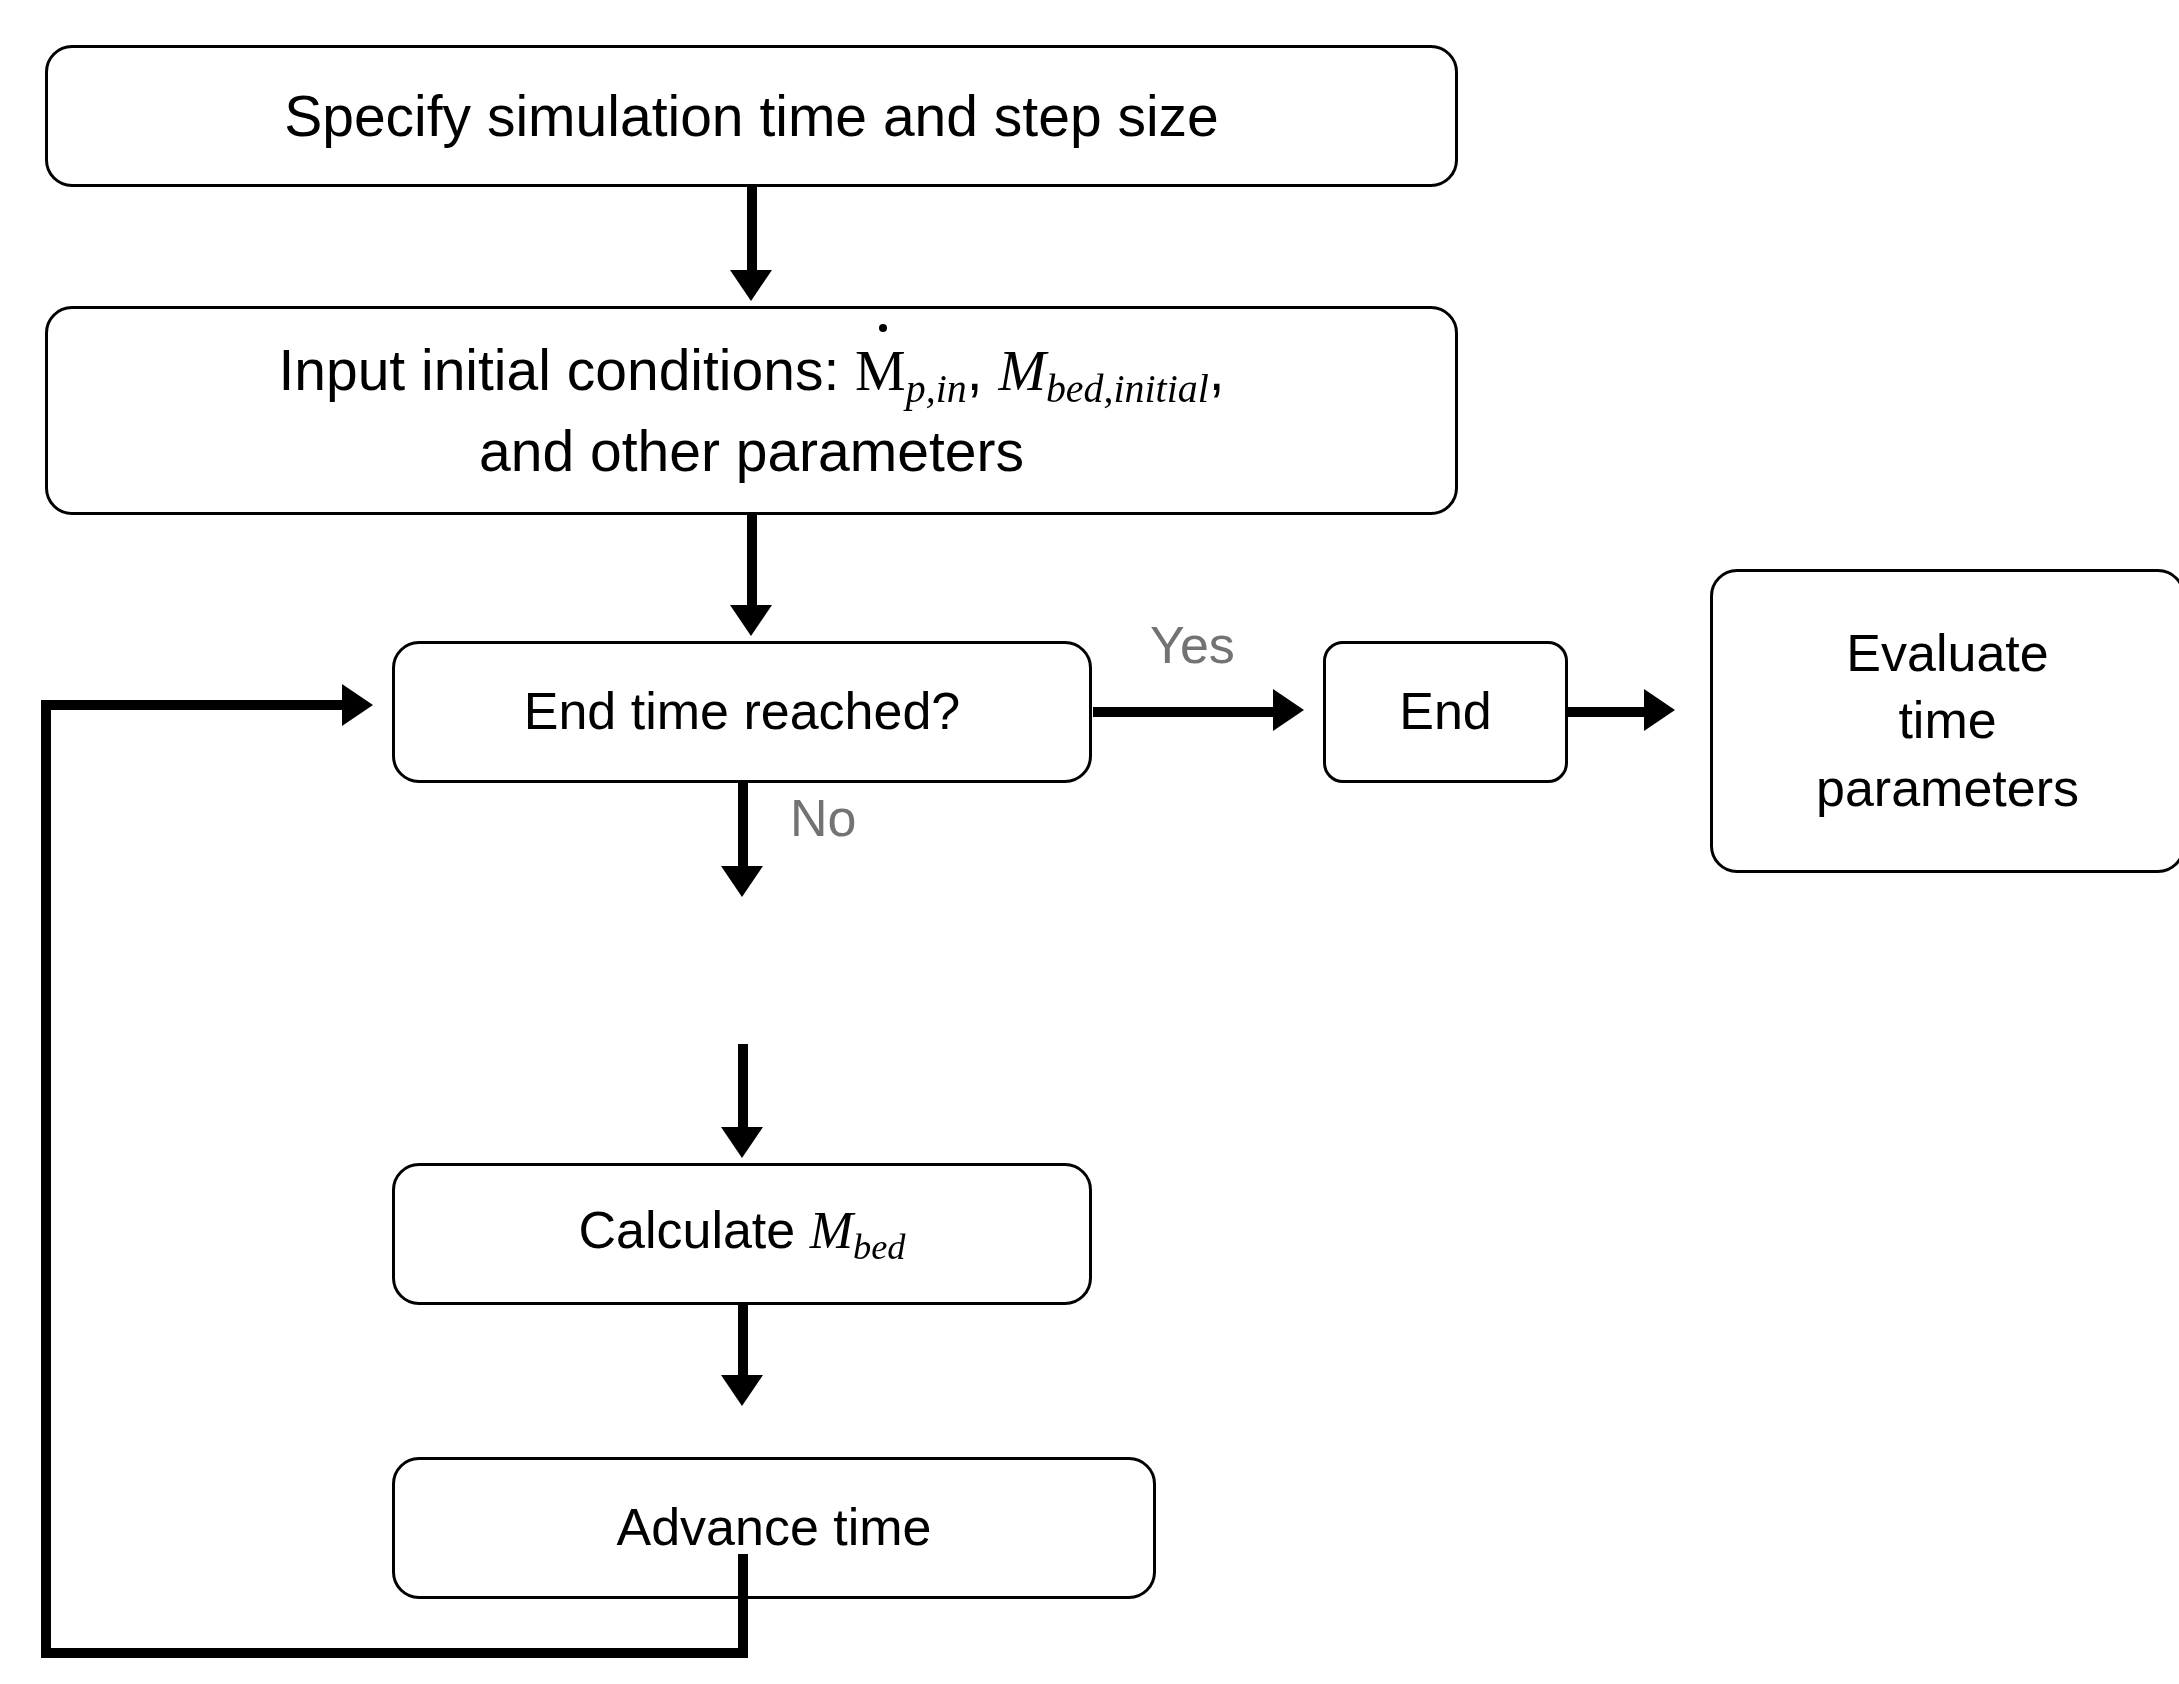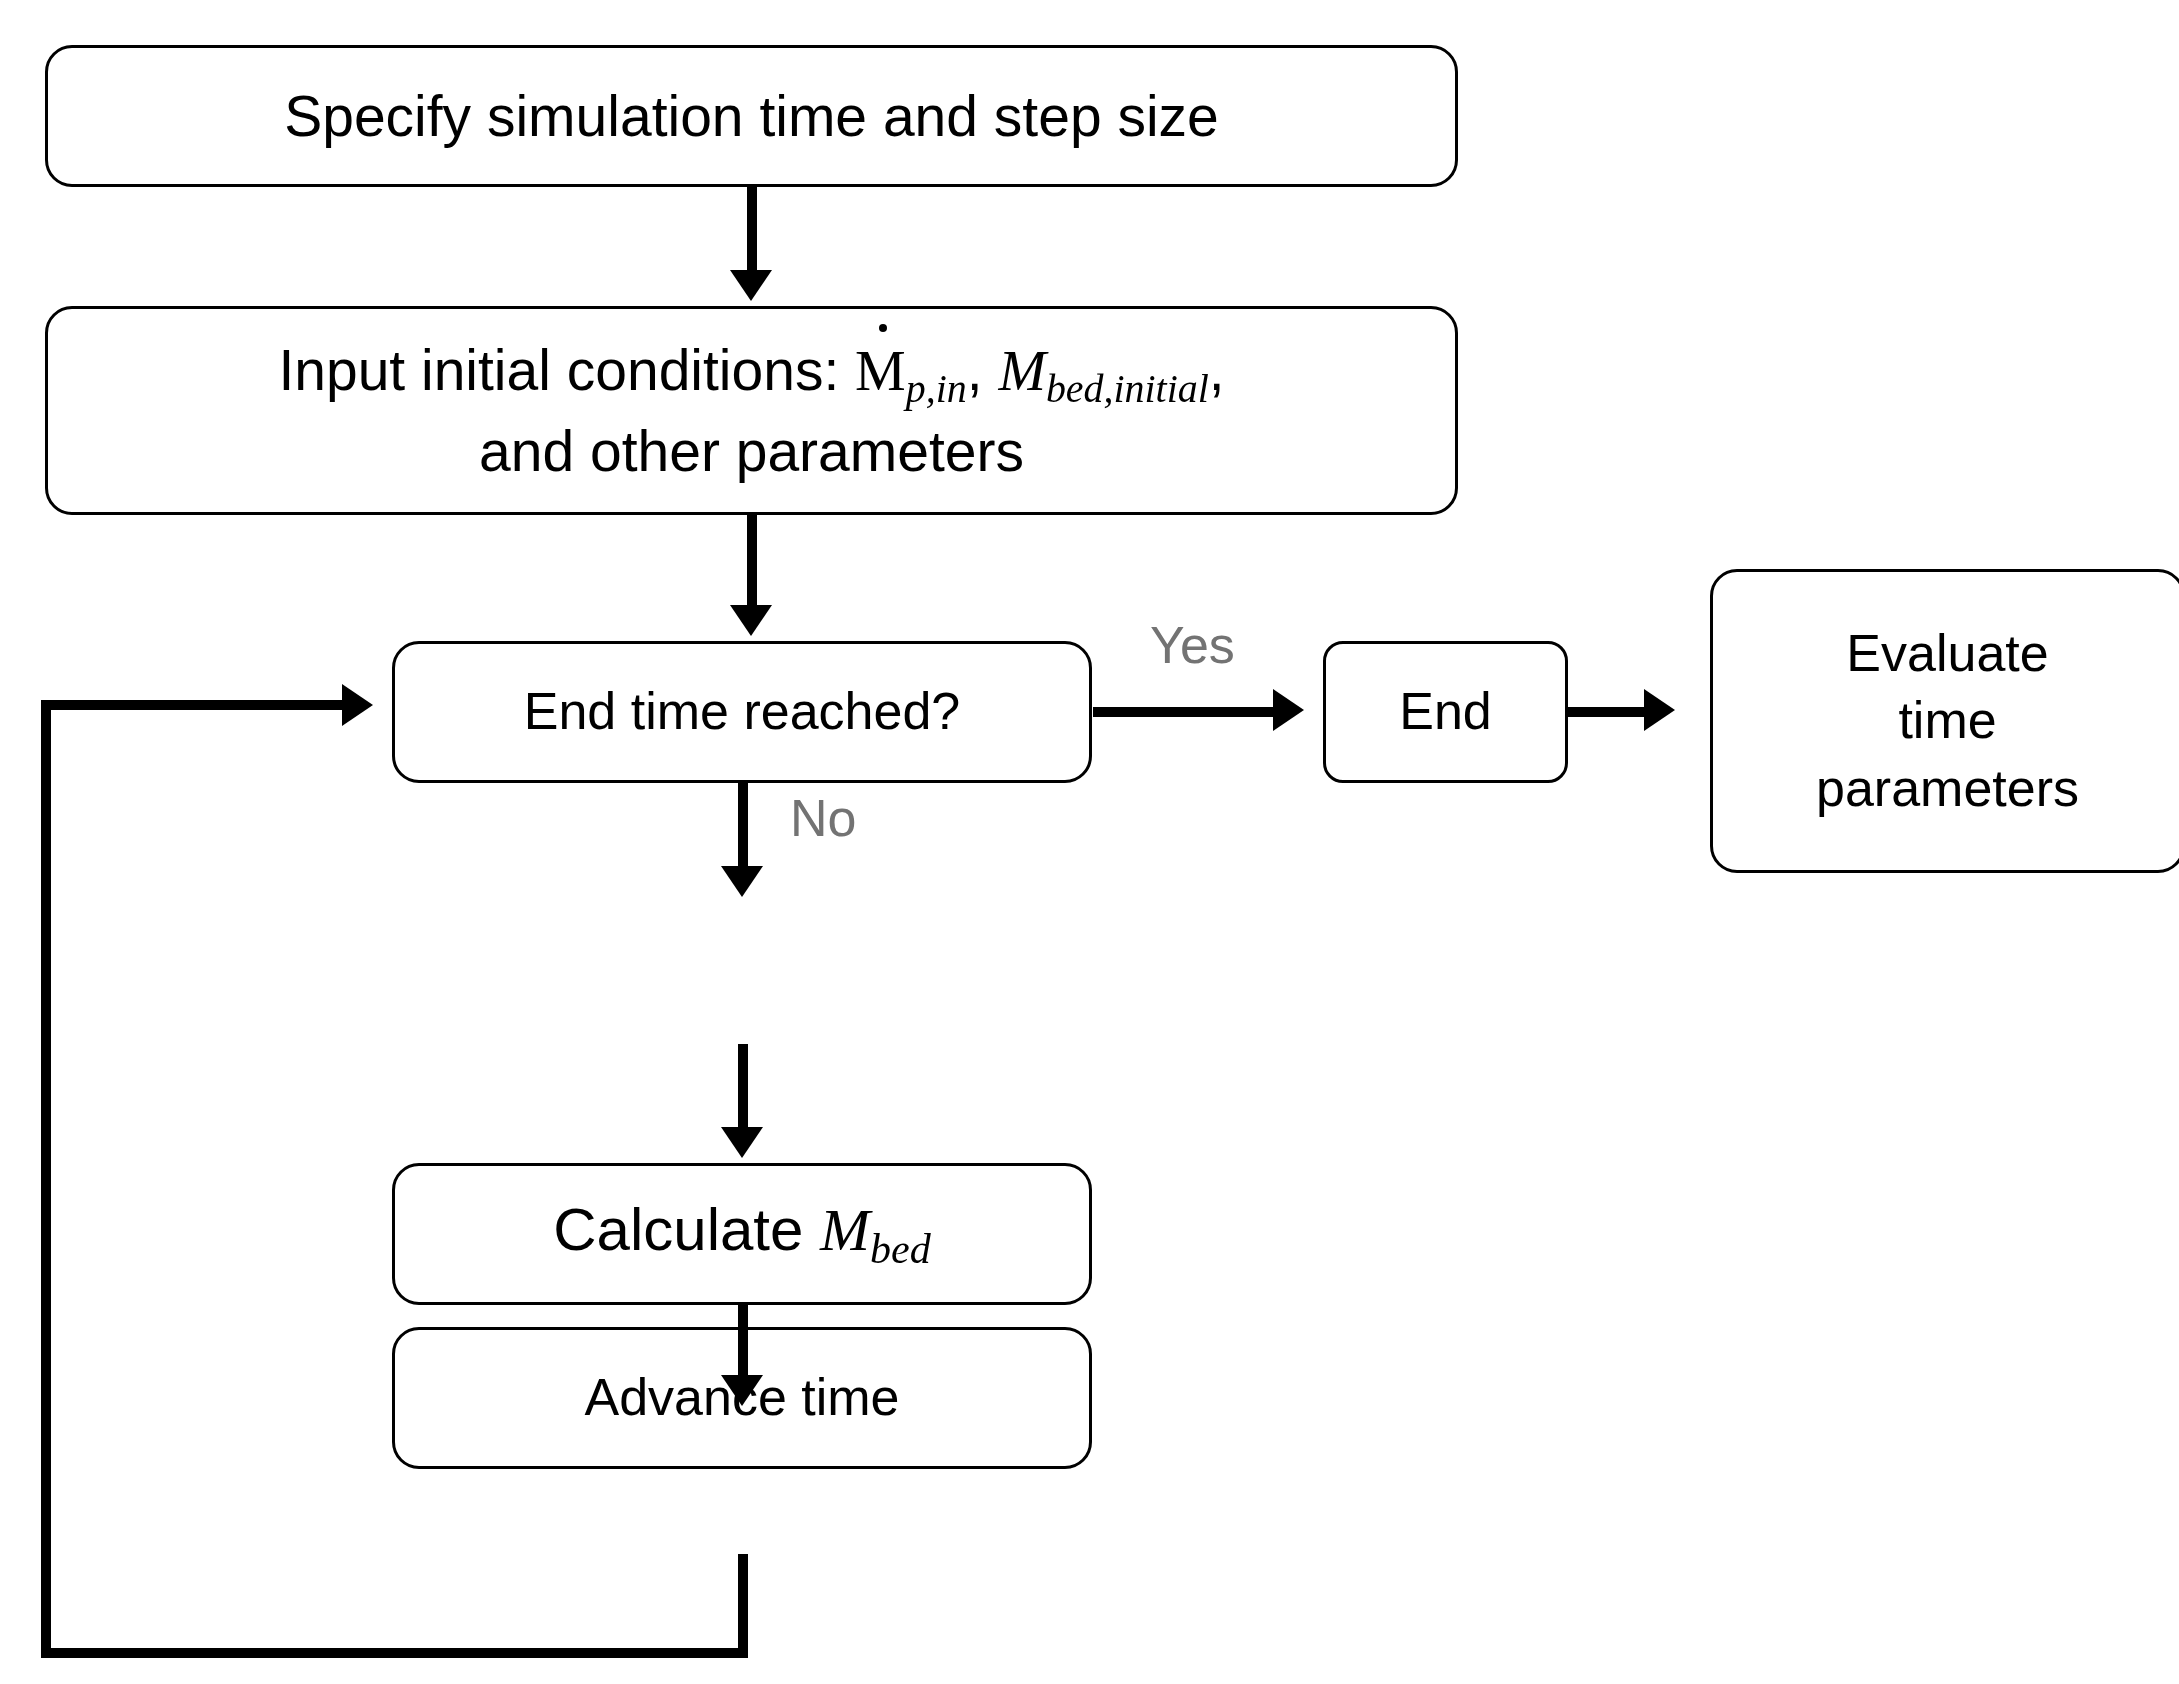--- a/index.html
+++ b/index.html
@@ -36,22 +36,22 @@
   }
   .node .txt { display: block; padding: 0 12.6px; }
 
   
   #n-specify      { left: 45px;   top: 45px;   width: 1413px; height: 142px; font-size: 57px; }
   #n-input        { left: 45px;   top: 306px;  width: 1413px; height: 209px; font-size: 57px; }
   #n-decision     { left: 392px;  top: 641px;  width: 700px;  height: 142px; font-size: 52px; justify-content: center; }
   #n-end          { left: 1323px; top: 641px;  width: 245px;  height: 142px; font-size: 52px; border-radius: 20px; }
   #n-evaluate     { left: 1685px; top: 569px;  width: 475px;  height: 304px; font-size: 52px; margin-left: 25px; }
   #n-calc-mpout   { left: 392px;  top: 902px; width: 700px;  height: 142px; font-size: 52px; }
-  #n-calc-mbed    { left: 392px;  top: 1163px; width: 700px;  height: 142px; font-size: 60px; }
-  #n-advance      { left: 392px;  top: 1327px; width: 700px;  height: 142px; font-size: 52px; }
+  #n-calc-mbed    { left: 392px;  top: 1163px; width: 700px;  height: 142px; font-size: 52px; }
+  #n-advance      { left: 392px;  top: 1457px; width: 764px;  height: 142px; font-size: 52px; }
 
   
   .mdot { position: relative; display: inline-block; font-family: "Liberation Serif", serif; font-style: normal; }
   .mdot::after {
     content: "";
     position: absolute;
     left: 48%;
     top: -0.16em;
     width: 8px; height: 8px;
     border-radius: 50%;

